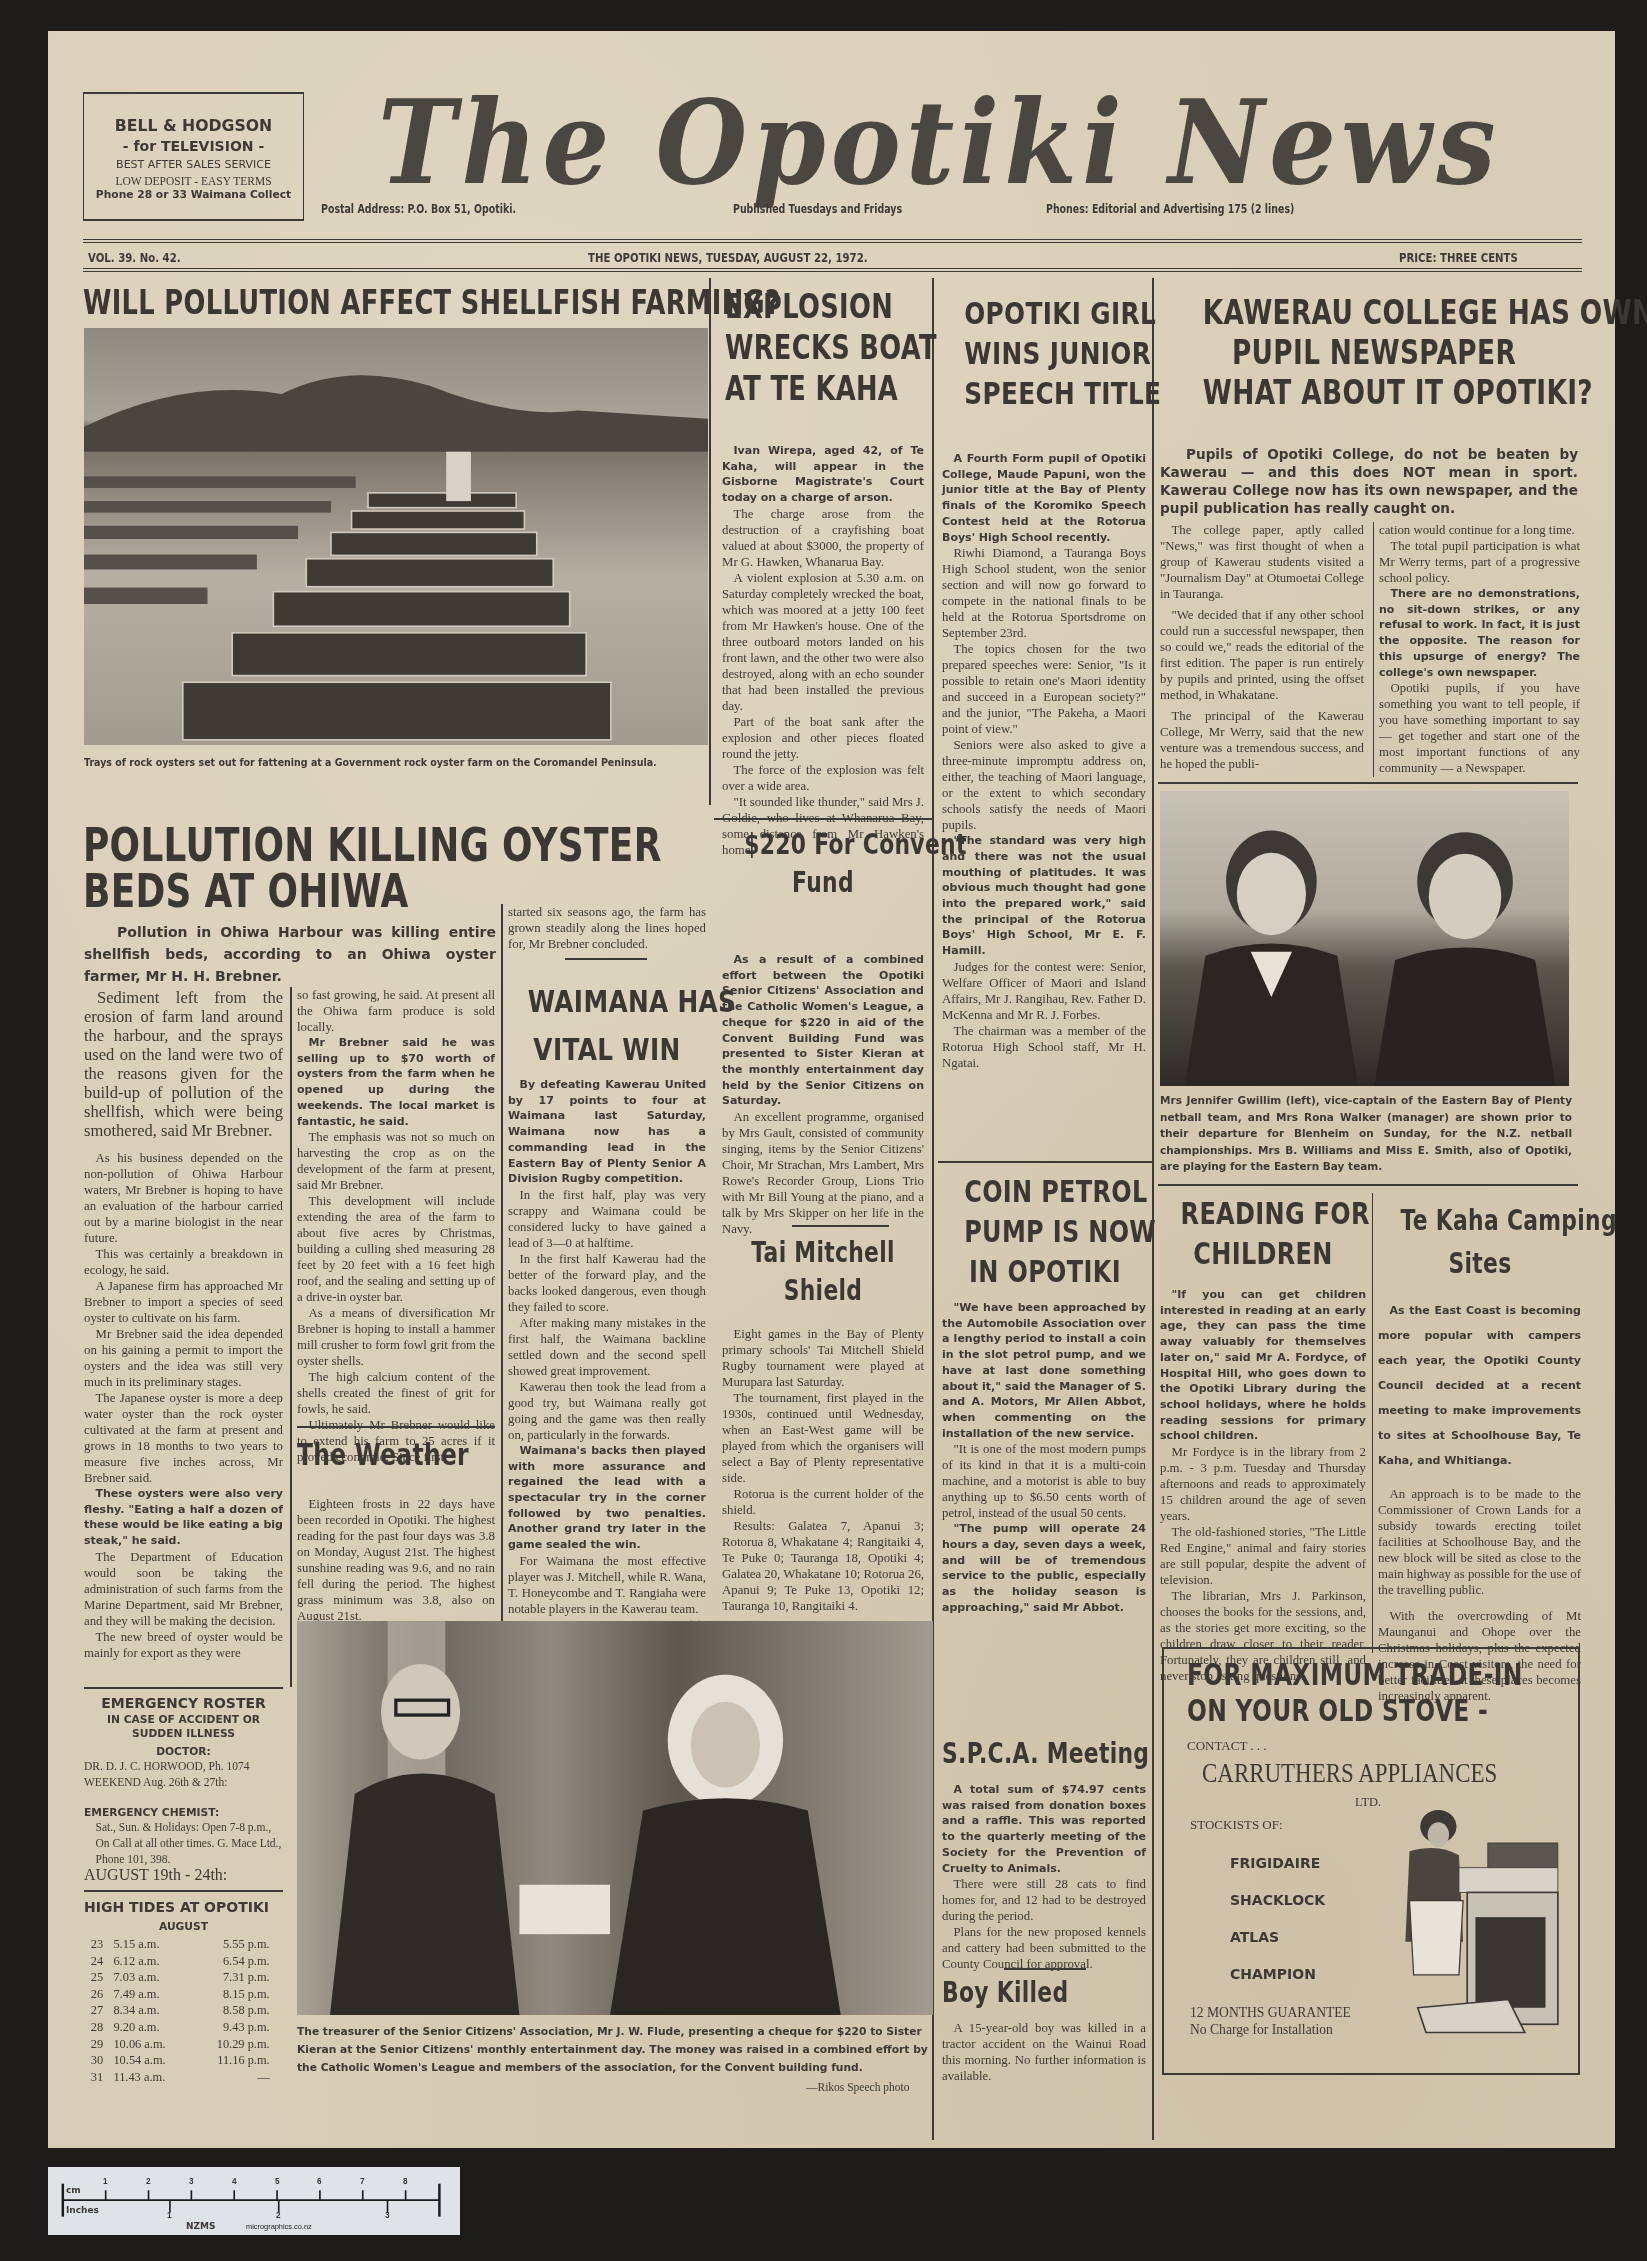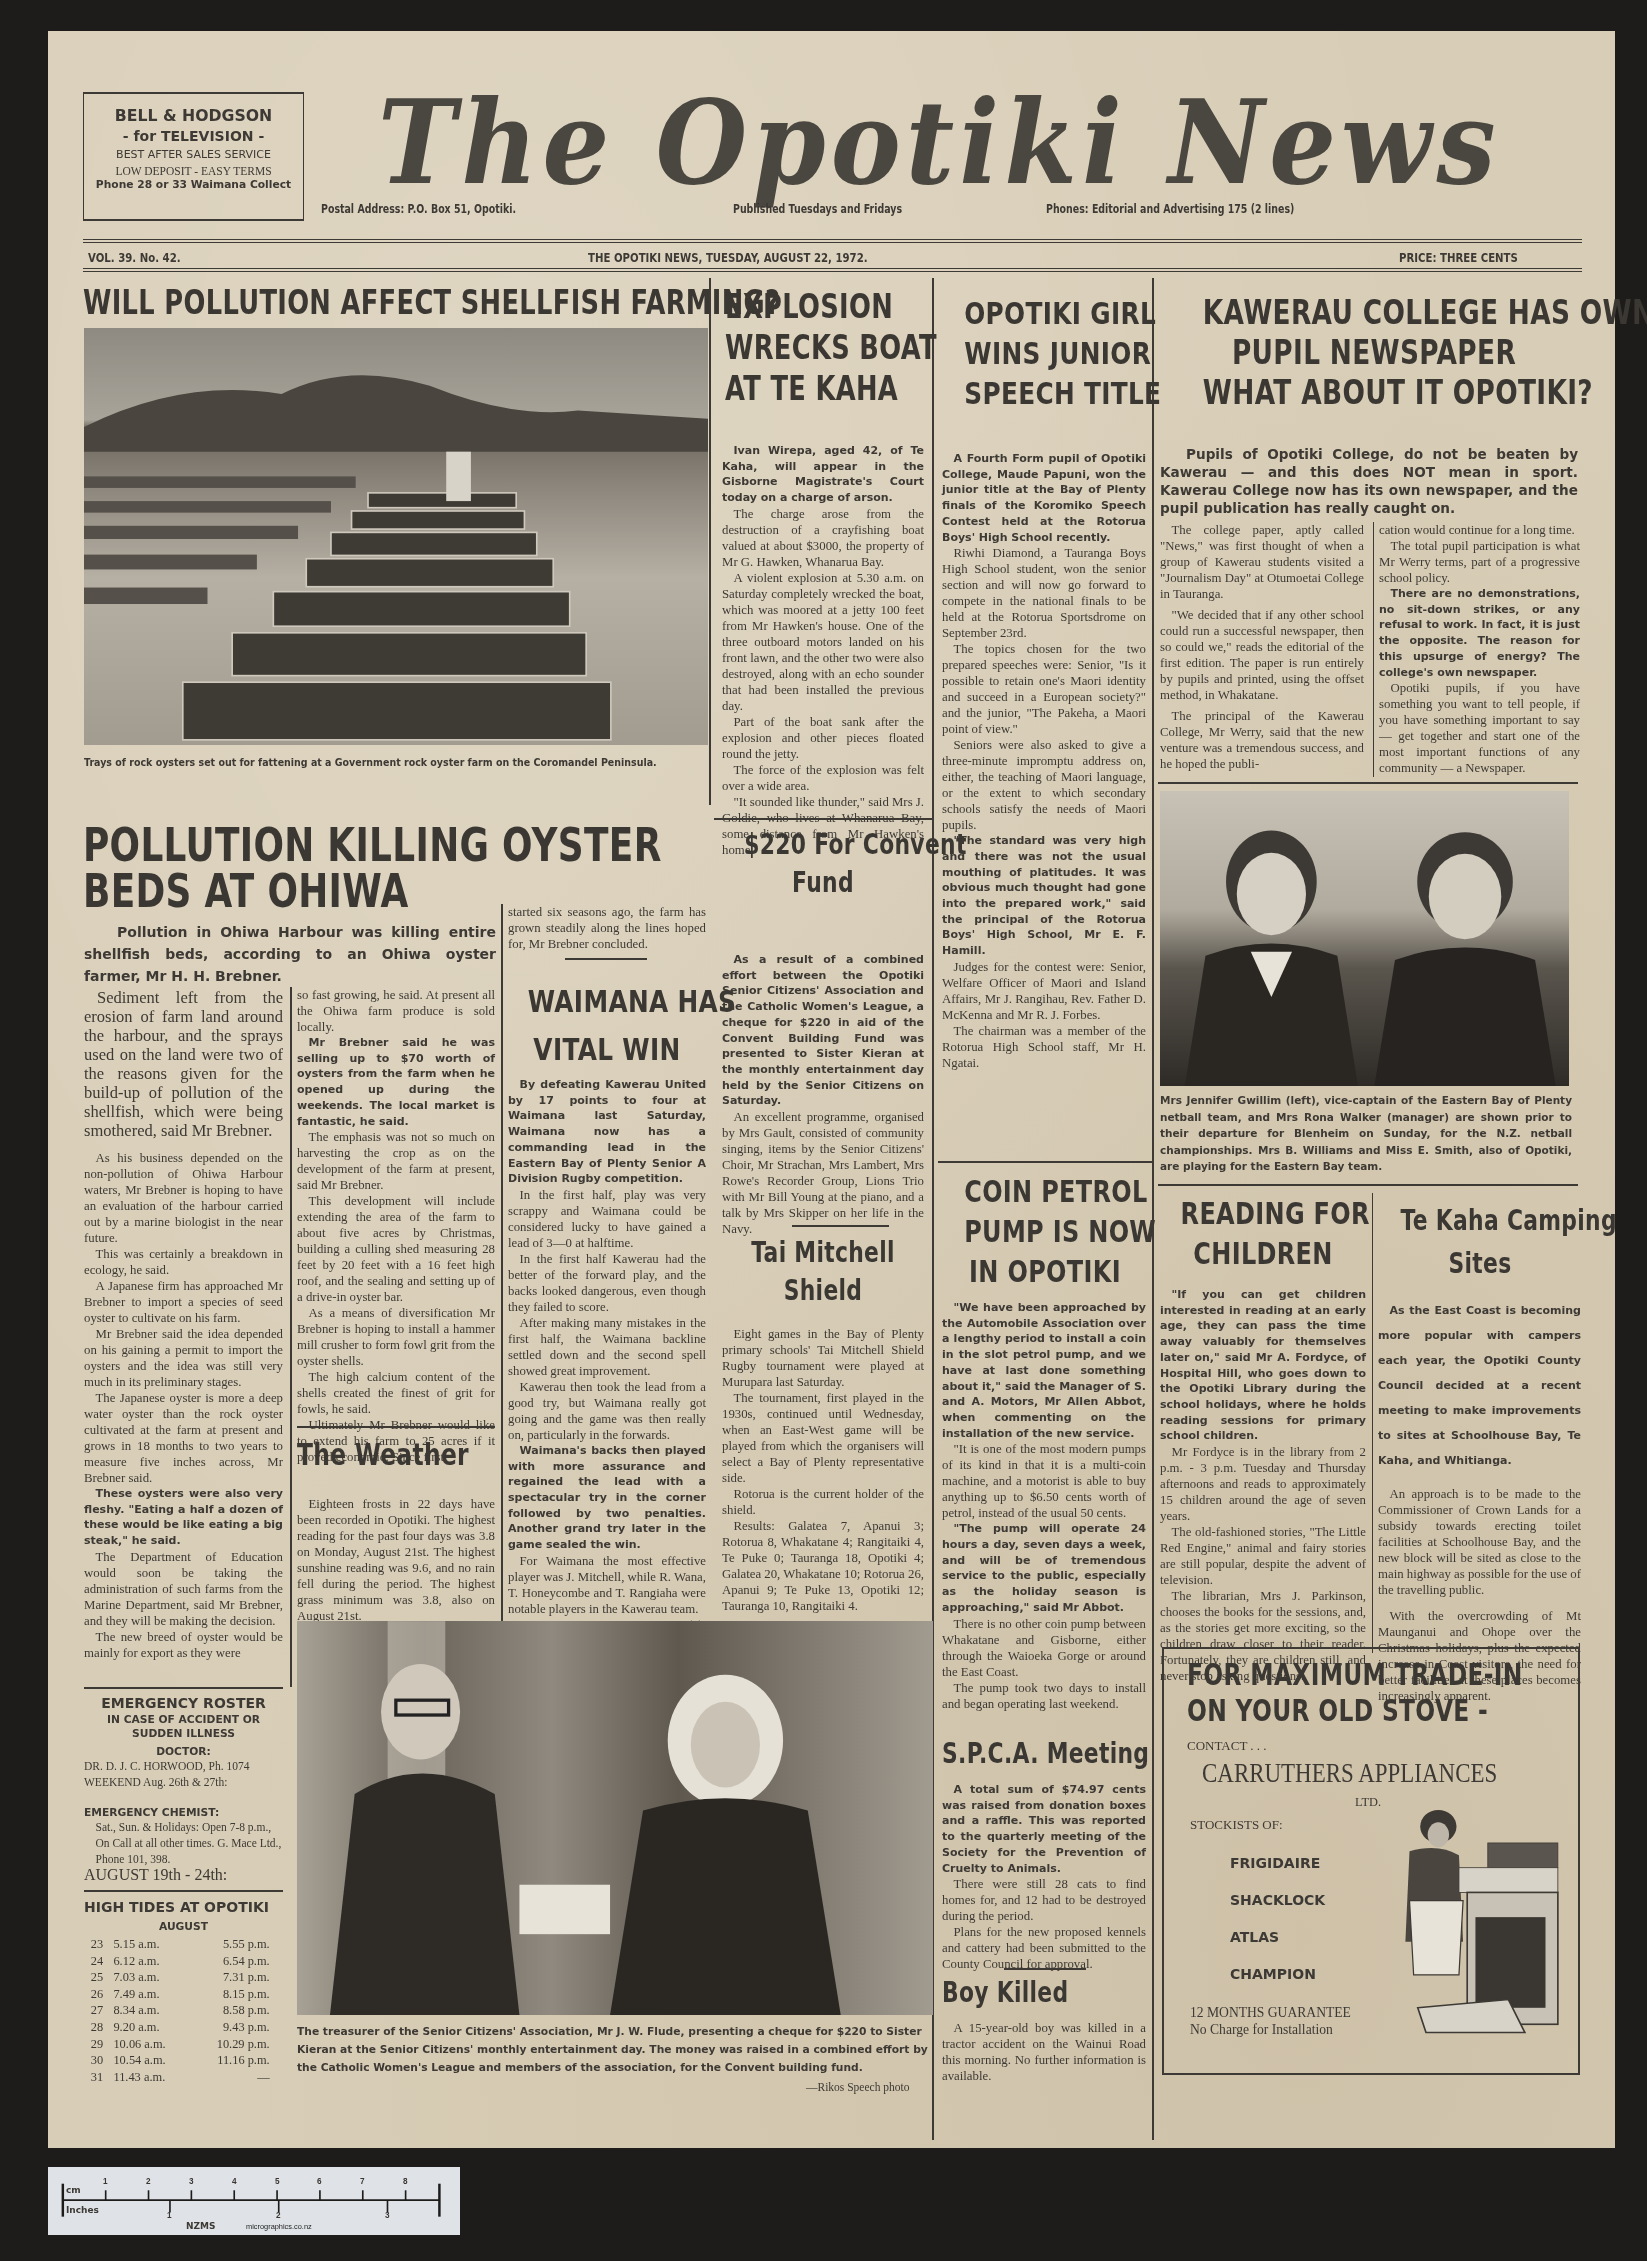--- a/index.html
+++ b/index.html
@@ -21,21 +21,21 @@
 .mast{font-family:"DejaVu Serif","Liberation Serif",serif;font-weight:bold;font-size:124px;color:#4a4740;letter-spacing:5px;white-space:nowrap;transform:scaleY(1.1)}
 .sm{font-family:"DejaVu Sans","Liberation Sans",sans-serif;font-weight:bold;font-size:10.7px;color:#3d3934;transform:scaleX(.82);transform-origin:left top;white-space:nowrap}
 .tides td{font-size:12.4px;padding:0.8px 3.3px;color:#3d3934}
 .ruler{position:absolute;left:48px;top:2167px;width:412px;height:68px;background:#dfe3e8}
 </style>
 </head>
 <body>
 
 <div class="paper">
 
-  <div class="box" style="left:35px;top:61px;width:221px;height:129px;border-width:2.5px 1.6px;text-align:center;padding-top:12px">
+  <div class="box" style="left:35px;top:61px;width:221px;height:129px;border-width:2.5px 1.6px;text-align:center;padding-top:22px">
     <div class="sm" style="font-size:15.7px;transform:none">BELL &amp; HODGSON</div>
     <div class="sm" style="font-size:14px;transform:none;margin-top:3.3px">- for TELEVISION -</div>
     <div class="sm" style="font-size:11px;transform:none;margin-top:4.1px;font-weight:normal">BEST AFTER SALES SERVICE</div>
     <div class="sm" style="font-size:11.5px;transform:none;margin-top:3.3px;font-family:'Liberation Serif',serif;font-weight:normal">LOW DEPOSIT - EASY TERMS</div>
     <div class="sm" style="font-size:10.7px;transform:none;margin-top:1.6px">Phone 28 or 33 Waimana Collect</div>
   </div>
 
   <div class="abs mast" style="left:330px;top:49px;font-size:105px;font-family:'DejaVu Serif',serif;font-style:italic">The Opotiki News</div>
 
   <div class="abs sm" style="left:273px;top:171px;font-size:11.5px">Postal Address: P.O. Box 51, Opotiki.</div>
@@ -283,24 +283,20 @@
 
   <div class="abs hd hdc" style="left:896px;top:1141px;width:202px;font-size:30px;line-height:40px;transform:scaleX(.8)">
     <div>COIN PETROL</div>
     <div>PUMP IS NOW</div>
     <div>IN OPOTIKI</div>
   </div>
   <div class="abs" style="left:894px;top:1269px;width:204px">
     <div class="bold" style="text-indent:11.5px">"We have been approached by the Automobile Association over a lengthy period to install a coin in the slot petrol pump, and we have at last done something about it," said the Manager of S. and A. Motors, Mr Allen Abbot, when commenting on the installation of the new service.</div>
     <div class="body" style="text-indent:11.5px">"It is one of the most modern pumps of its kind in that it is a multi-coin machine, and a motorist is able to buy anything up to $6.50 cents worth of petrol, instead of the usual 50 cents.</div>
     <div class="bold" style="text-indent:11.5px">"The pump will operate 24 hours a day, seven days a week, and will be of tremendous service to the public, especially as the holiday season is approaching," said Mr Abbot.</div>
-    <div class="body">
-      <p>There is no other coin pump between Whakatane and Gisborne, either through the Waioeka Gorge or around the East Coast.</p>
-      <p>The pump took two days to install and began operating last weekend.</p>
-    </div>
   </div>
 
   <div class="abs hd" style="left:894px;top:1707px;font-size:28px">S.P.C.A. Meeting</div>
   <div class="abs" style="left:894px;top:1751px;width:204px">
     <div class="bold" style="text-indent:11.5px">A total sum of $74.97 cents was raised from donation boxes and a raffle. This was reported to the quarterly meeting of the Society for the Prevention of Cruelty to Animals.</div>
     <div class="body">
       <p>There were still 28 cats to find homes for, and 12 had to be destroyed during the period.</p>
       <p>Plans for the new proposed kennels and cattery had been submitted to the County Council for approval.</p>
     </div>
   </div>

